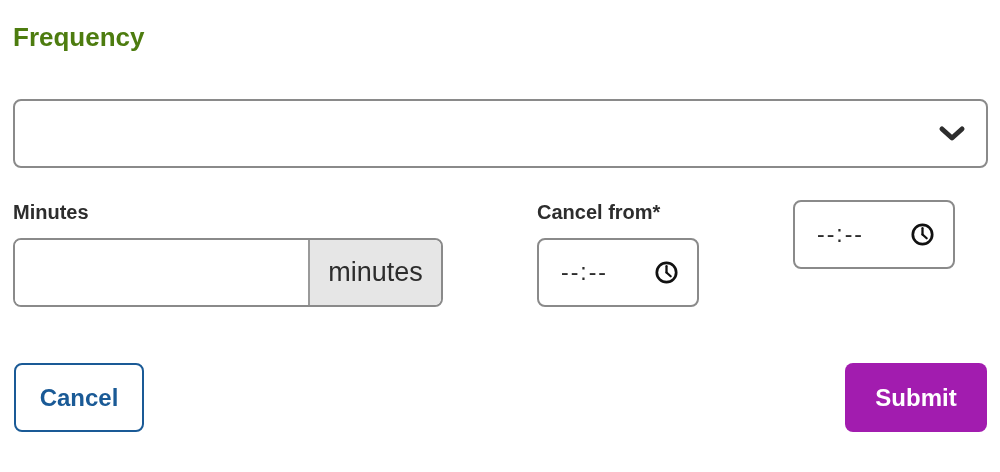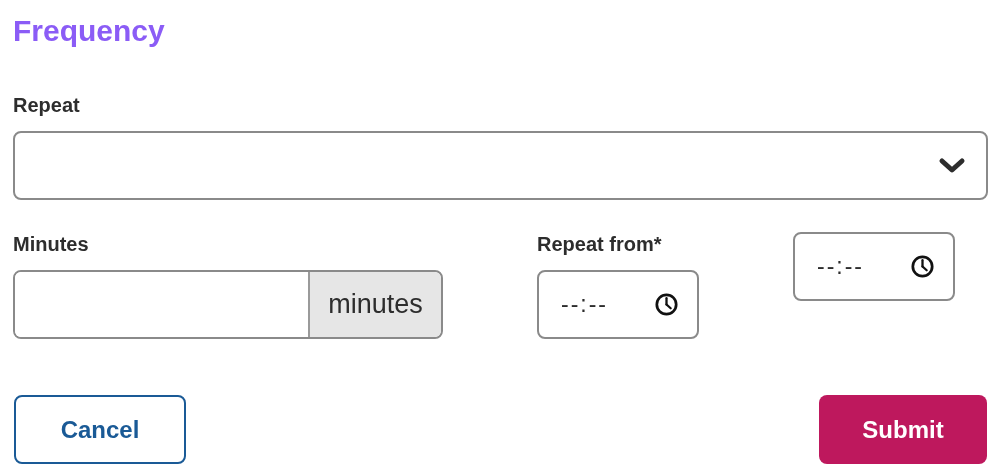--- a/index.html
+++ b/index.html
@@ -12,25 +12,25 @@
   }
   body {
     width: 1000px;
     height: 472px;
     overflow: hidden;
   }
   .page {
     padding: 0 12px 0 13px;
   }
   .heading {
-    margin: 12px 0 0 0;
-    font-size: 30px;
+    margin: 18px 0 0 0;
+    font-size: 26px;
     font-weight: 700;
     line-height: 38px;
-    color: #8b5cf6;
+    color: #4d7c0f;
   }
   .field-label {
     display: block;
     margin: 0 0 14px 0;
     font-size: 20px;
     font-weight: 700;
     line-height: 24px;
     color: #2d2d2d;
   }
   .repeat-field {
@@ -131,43 +131,42 @@
     border-radius: 8px;
     font-family: inherit;
     font-size: 24px;
     font-weight: 700;
     cursor: pointer;
     display: flex;
     align-items: center;
     justify-content: center;
   }
   .btn-cancel {
-    width: 172px;
+    width: 130px;
     background: #ffffff;
     color: #1a5a96;
     border: 2px solid #1a5a96;
     margin-left: 1px;
   }
   .btn-submit {
-    width: 168px;
-    background: #be185d;
+    width: 142px;
+    background: #a21caf;
     color: #ffffff;
     border: none;
     margin-right: 1px;
   }
 </style>
 </head>
 <body>
 
 <div class="page">
 
   <h1 class="heading">Frequency</h1>
 
   <div class="repeat-field">
-    <label class="field-label">Repeat</label>
     <div class="select-box" role="combobox" aria-expanded="false">
       <span></span>
       <span class="chevron">
         <svg width="28" height="18" viewBox="0 0 28 18" fill="none">
           <polyline points="4,4 14,13 24,4" stroke="#2d2d2d" stroke-width="5" stroke-linecap="round" stroke-linejoin="round" fill="none"></polyline>
         </svg>
       </span>
     </div>
   </div>
 
@@ -175,21 +174,21 @@
 
     <div class="col-minutes">
       <label class="field-label">Minutes</label>
       <div class="input-group">
         <input type="text" aria-label="Minutes" value="" style="">
         <span class="input-addon">minutes</span>
       </div>
     </div>
 
     <div class="col-time">
-      <label class="field-label">Repeat from*</label>
+      <label class="field-label">Cancel from*</label>
       <div class="time-box" role="textbox">
         <span class="time-placeholder">--:--</span>
         <svg class="clock" viewBox="0 0 24 24" fill="none">
           <circle cx="12" cy="12" r="9.3" stroke="#111111" stroke-width="2.6" fill="none"></circle>
           <line x1="12" y1="12" x2="12" y2="6" stroke="#111111" stroke-width="2.2" stroke-linecap="round"></line>
           <line x1="12" y1="12" x2="16" y2="15.6" stroke="#111111" stroke-width="2.2" stroke-linecap="round"></line>
         </svg>
       </div>
     </div>
 

